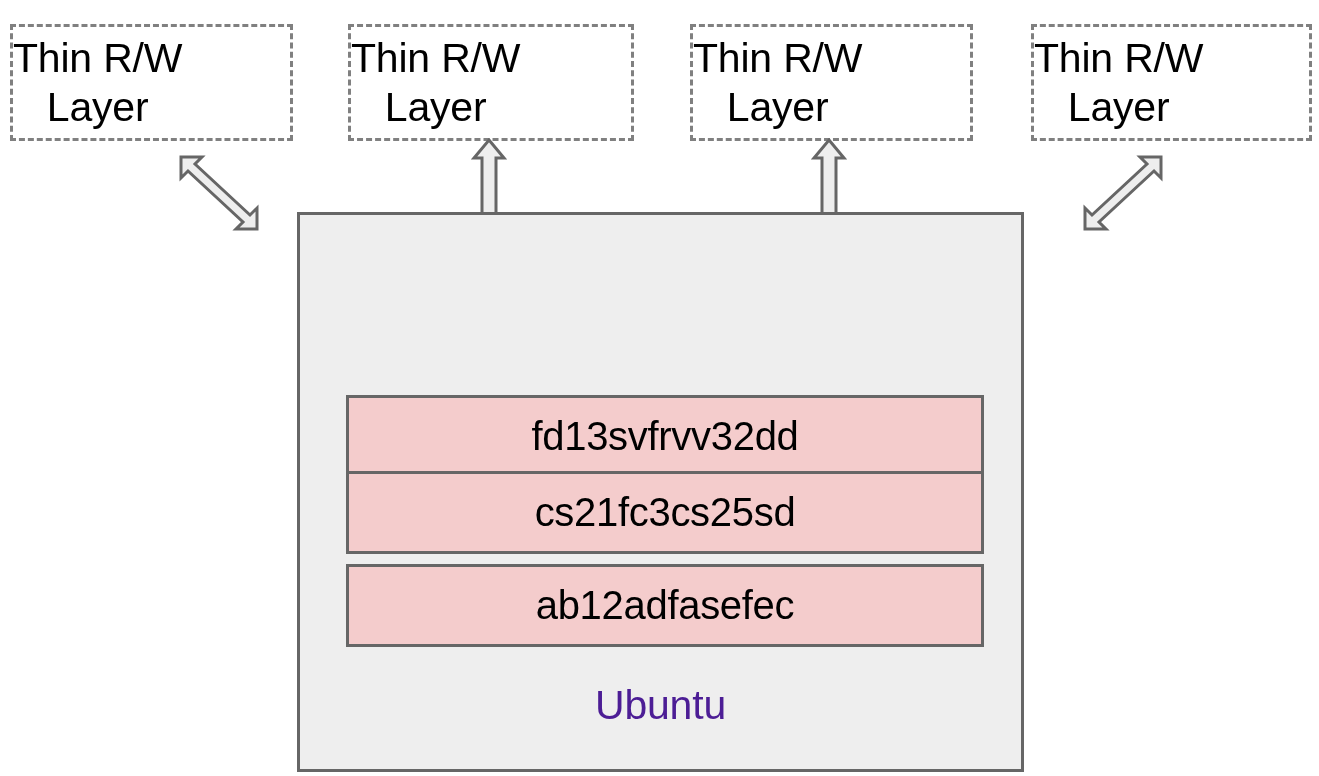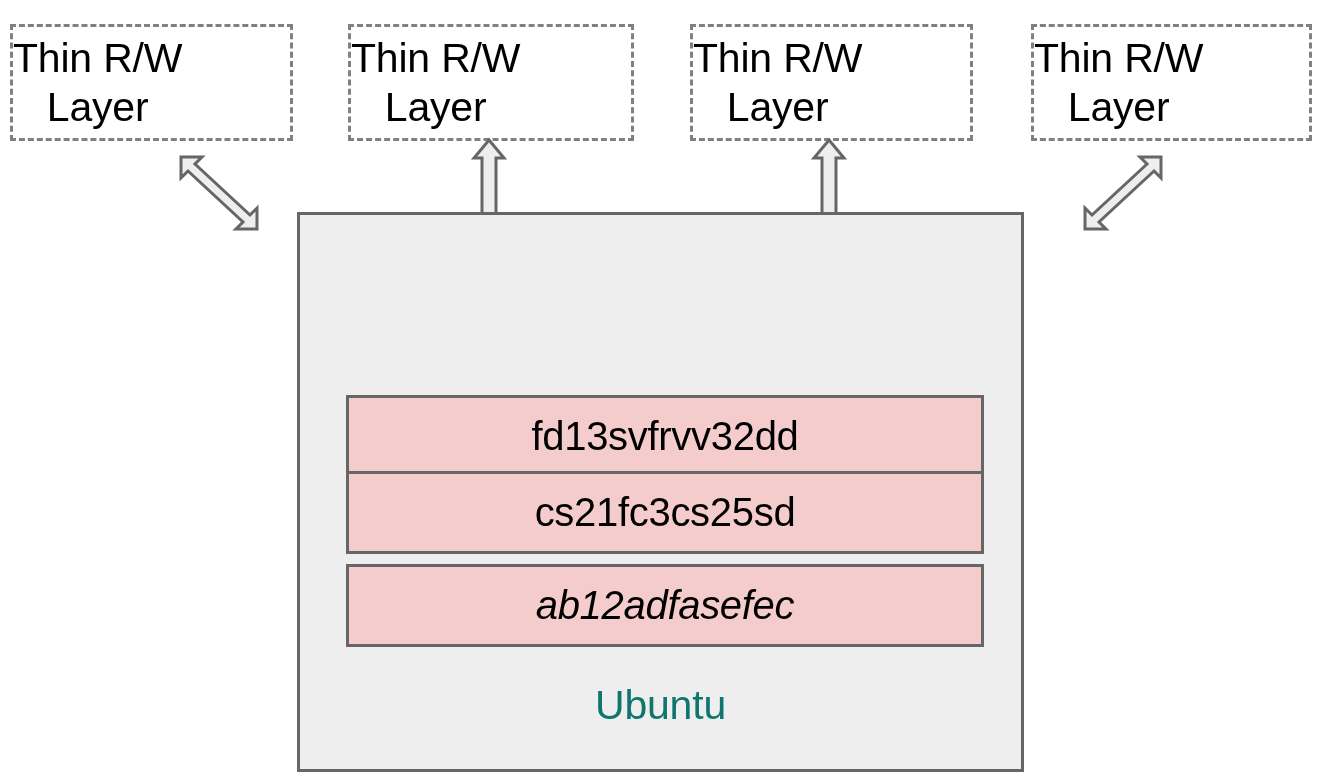--- a/index.html
+++ b/index.html
@@ -64,30 +64,30 @@
     display: flex;
     align-items: center;
     justify-content: center;
     color: #000000;
     font-size: 40px;
     letter-spacing: -0.3px;
   }
   #layer-bar-0 { top: 71px; }
   #layer-bar-1 { top: 180px; }
   #layer-bar-2 { top: 256px; }
-  #layer-bar-3 { top: 349px; font-style: italic; }
+  #layer-bar-3 { top: 349px; }
 
   #os-name {
     position: absolute;
     left: 0;
     top: 467px;
     width: 100%;
     text-align: center;
     font-size: 41px;
-    color: #0f766e;
+    color: #4c1d95;
     letter-spacing: -0.2px;
   }
 
   
   .arrow-svg {
     position: absolute;
     overflow: visible;
   }
   #arrow-diag-left  { left: 170px;  top: 148px; }
   #arrow-vert-left  { left: 470px;  top: 136px; }

